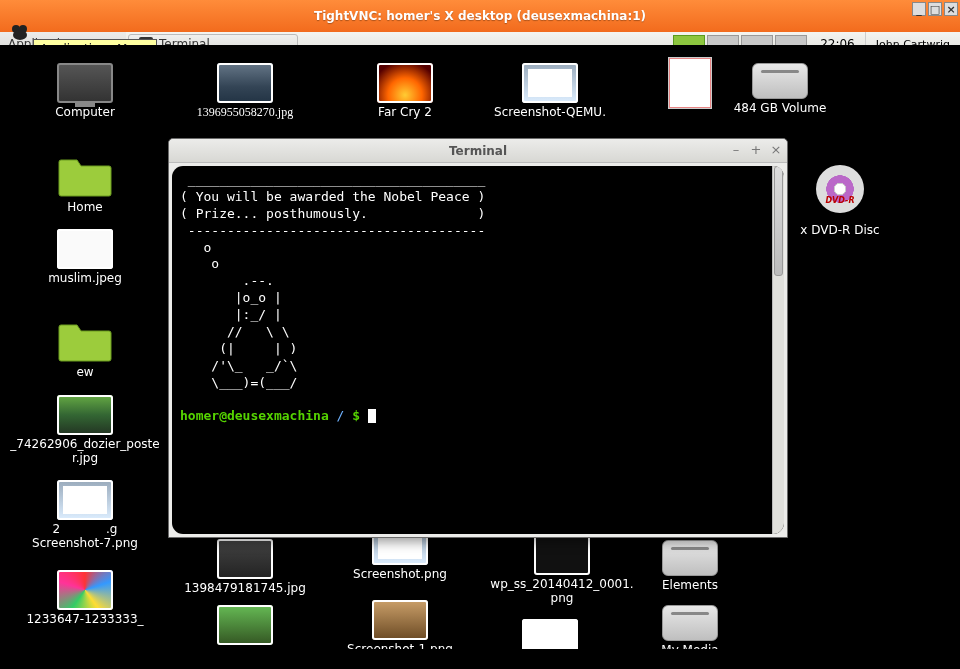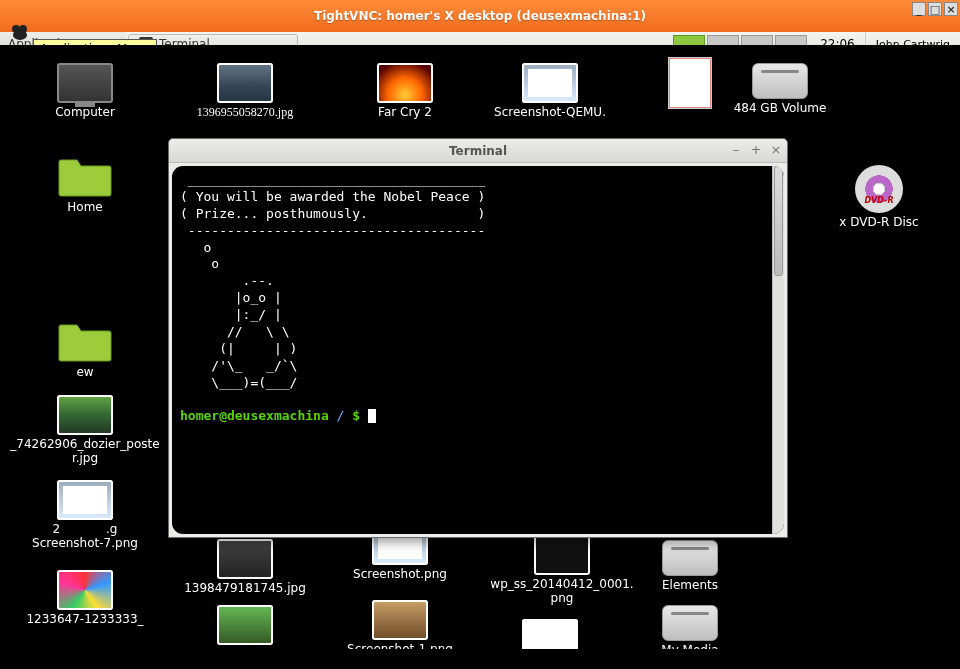--- a/index.html
+++ b/index.html
@@ -120,20 +120,24 @@
         <svg viewBox="0 0 56 44">
           <path d="M2 10 L2 40 Q2 42 4 42 L52 42 Q54 42 54 40 L54 14 Q54 12 52 12 L24 12 L20 6 L4 6 Q2 6 2 8 Z" fill="#9ccc3c" stroke="#6a9b1f"></path>
         </svg>
       </div>
     <div class="label">Home</div>
   </div>
   <div class="desktop-icon" style="left:5px; top:18px;">
     <div class="thumb monitor"></div>
     <div class="label">Computer</div>
   </div>
+  <div class="desktop-icon" style="left:5px; top:184px;">
+    <div class="thumb image" style="background:#fafafa"></div>
+    <div class="label">muslim.jpeg</div>
+  </div>
   <div class="desktop-icon" style="left:5px; top:274px;">
     <div class="thumb folder">
         <svg viewBox="0 0 56 44">
           <path d="M2 10 L2 40 Q2 42 4 42 L52 42 Q54 42 54 40 L54 14 Q54 12 52 12 L24 12 L20 6 L4 6 Q2 6 2 8 Z" fill="#9ccc3c" stroke="#6a9b1f"></path>
         </svg>
       </div>
     <div class="label">ew</div>
   </div>
   <div class="desktop-icon" style="left:5px; top:350px;">
     <div class="thumb image forest"></div>
@@ -162,21 +166,21 @@
     <div class="label">Screenshot-QEMU.</div>
   </div>
   <div class="desktop-icon" style="left:610px; top:12px;">
     <div class="thumb doc"></div>
     <div class="label"></div>
   </div>
   <div class="desktop-icon" style="left:700px; top:18px;">
     <div class="thumb drive"></div>
     <div class="label">484 GB Volume</div>
   </div>
-  <div class="desktop-icon" style="left:799px; top:120px;">
+  <div class="desktop-icon" style="left:760px; top:120px;gap:8px;">
     <div class="thumb disc"></div>
     <div class="label">x DVD-R Disc</div>
   </div>
 
   <div class="desktop-icon" style="left:165px; top:494px;">
     <div class="thumb image" style="background:linear-gradient(#444,#222)"></div>
     <div class="label">1398479181745.jpg</div>
   </div>
   <div class="desktop-icon" style="left:165px; top:560px;">
     <div class="thumb image" style="background:linear-gradient(#6b5,#352)"></div>

